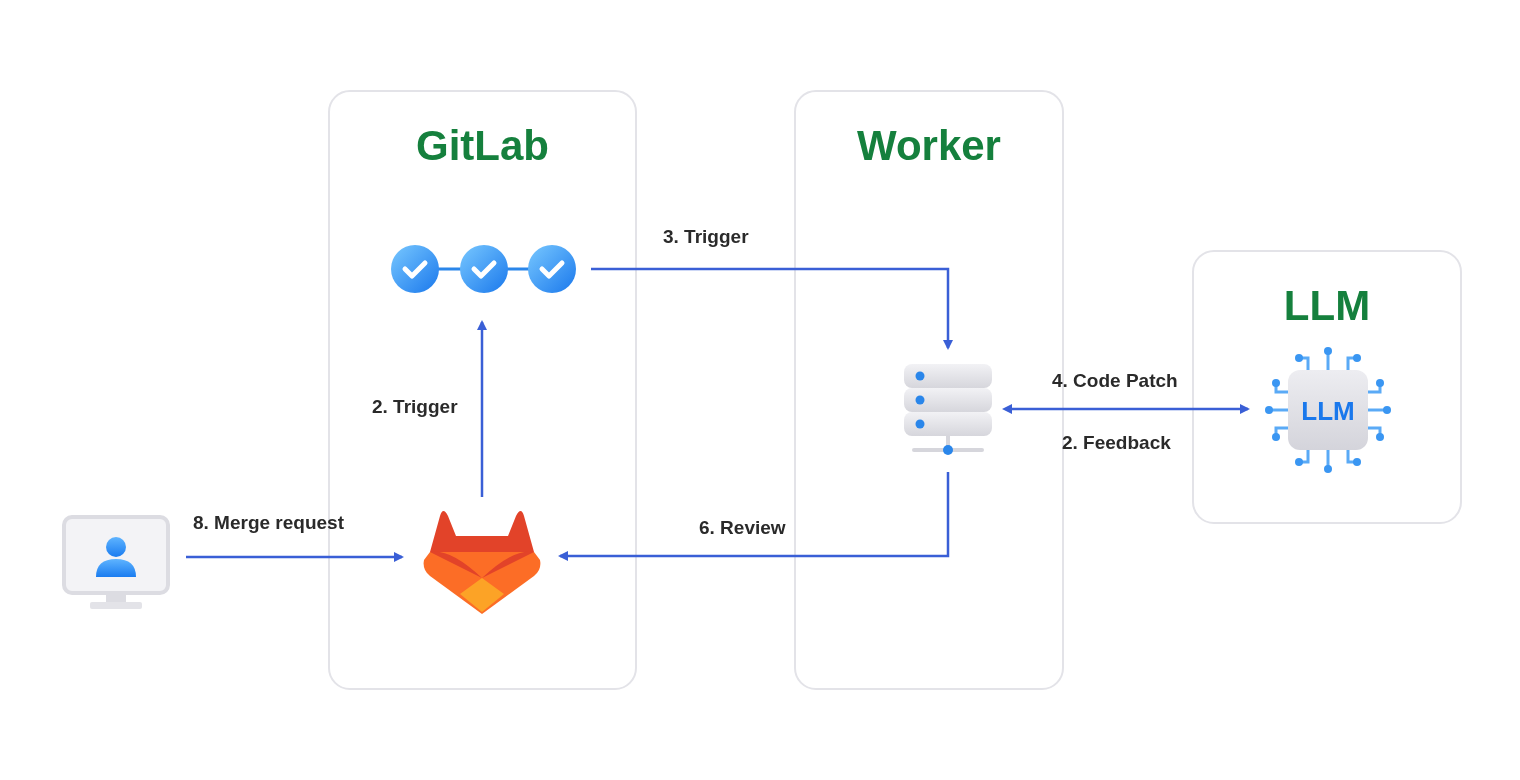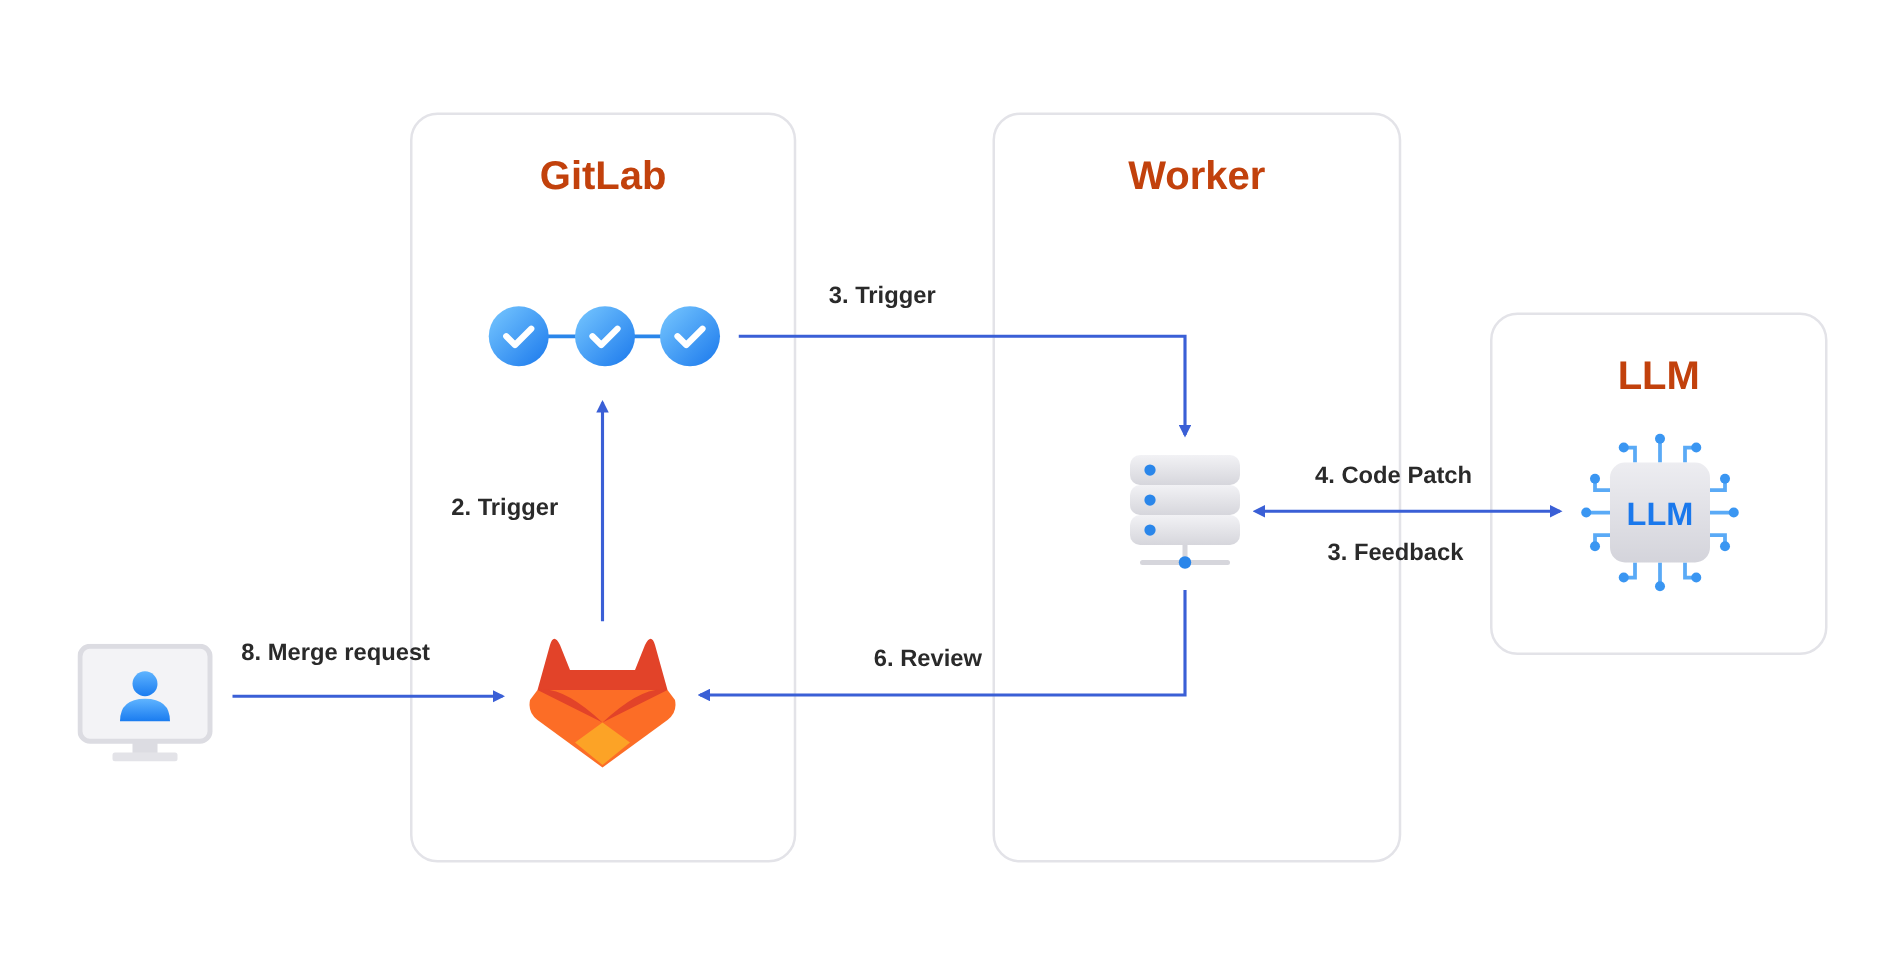--- a/index.html
+++ b/index.html
@@ -1,30 +1,30 @@
 <!DOCTYPE html>
 <html><head>
 <meta charset="utf-8">
 <style>
   html, body { margin: 0; padding: 0; background: #ffffff; }
   body { width: 1520px; height: 780px; position: relative; overflow: hidden;
          font-family: "Liberation Sans", "DejaVu Sans", sans-serif; color: #2a2a2a; }
   .panel { position: absolute; border: 2px solid #e3e3e8; border-radius: 22px; background: #fff; box-sizing: border-box; }
-  .panel-title { position: absolute; left: 0; right: 0; text-align: center; font-weight: 700; color: #c2410c; font-size: 32px; }
+  .panel-title { position: absolute; left: 0; right: 0; text-align: center; font-weight: 700; color: #15803d; font-size: 42px; }
   .label { position: absolute; font-size: 19px; font-weight: 600; color: #2a2a2a; white-space: nowrap; }
   svg.wires { position: absolute; left: 0; top: 0; }
   .icon { position: absolute; }
 </style>
 </head>
 <body>
 
 <div class="panel" style="left:328px; top:90px; width:309px; height:600px;">
   <div class="panel-title" style="top:30px;">GitLab</div>
 </div>
-<div class="panel" style="left:794px; top:90px; width:327px; height:600px;">
+<div class="panel" style="left:794px; top:90px; width:270px; height:600px;">
   <div class="panel-title" style="top:30px;">Worker</div>
 </div>
 <div class="panel" style="left:1192px; top:250px; width:270px; height:274px;">
   <div class="panel-title" style="top:30px;">LLM</div>
 </div>
 
 <svg class="wires" width="1520" height="780">
   <defs>
     <marker id="ah" markerWidth="10" markerHeight="10" refX="8" refY="5" orient="auto" markerUnits="userSpaceOnUse">
       <path d="M0,0 L10,5 L0,10 z" fill="#3a5fd6"></path>
@@ -34,24 +34,24 @@
     </marker>
   </defs>
   <line x1="186" y1="557" x2="402" y2="557" stroke="#3a5fd6" stroke-width="2.5" marker-end="url(#ah)"></line>
   <line x1="482" y1="497" x2="482" y2="322" stroke="#3a5fd6" stroke-width="2.5" marker-end="url(#ah)"></line>
   <polyline points="591,269 948,269 948,348" fill="none" stroke="#3a5fd6" stroke-width="2.5" marker-end="url(#ah)"></polyline>
   <line x1="1010" y1="409" x2="1248" y2="409" stroke="#3a5fd6" stroke-width="2.5" marker-start="url(#ahs)" marker-end="url(#ah)"></line>
   <polyline points="948,472 948,556 560,556" fill="none" stroke="#3a5fd6" stroke-width="2.5" marker-end="url(#ah)"></polyline>
 </svg>
 
 <div class="label" style="left:193px; top:512px;">8. Merge request</div>
-<div class="label" style="left:361px; top:396px;">2. Trigger</div>
+<div class="label" style="left:372px; top:396px;">2. Trigger</div>
 <div class="label" style="left:663px; top:226px;">3. Trigger</div>
 <div class="label" style="left:1052px; top:370px;text-align:center;">4. Code Patch</div>
-<div class="label" style="left:1062px; top:432px;">3. Feedback</div>
+<div class="label" style="left:1062px; top:432px;">2. Feedback</div>
 <div class="label" style="left:663px; top:517px;margin-left:36px;">6. Review</div>
 
 <svg class="icon" style="left:62px; top:515px;" width="110" height="96" viewBox="0 0 110 96">
   <defs>
     <linearGradient id="usr" x1="0" y1="0" x2="0" y2="1">
       <stop offset="0" stop-color="#5fb4ff"></stop>
         <stop offset="1" stop-color="#1a7cf0"></stop>
     </linearGradient>
   </defs>
   <rect x="2" y="2" width="104" height="76" rx="8" fill="#f3f3f6" stroke="#dcdce2" stroke-width="4"></rect>

